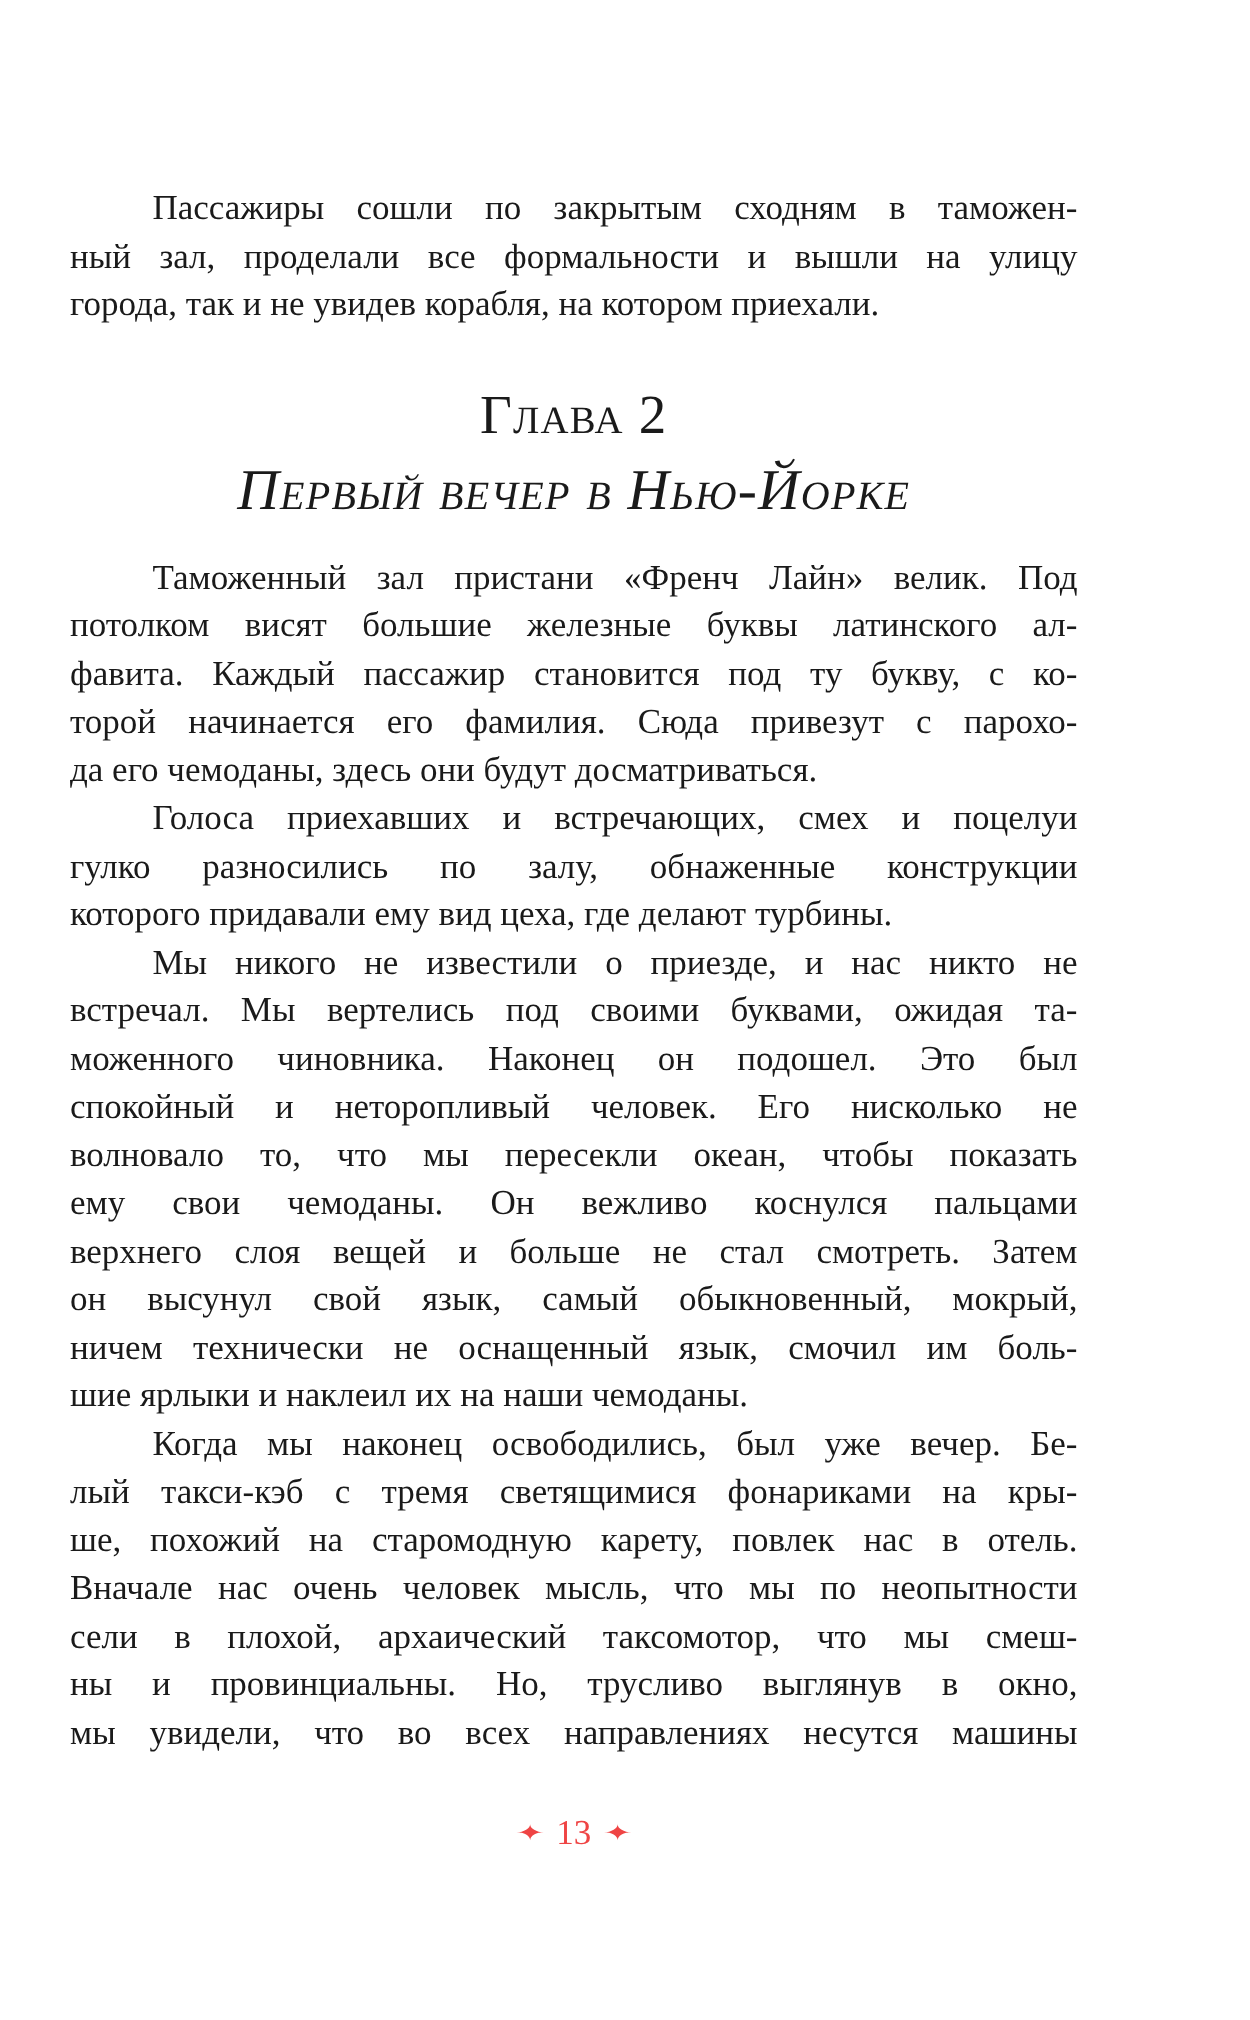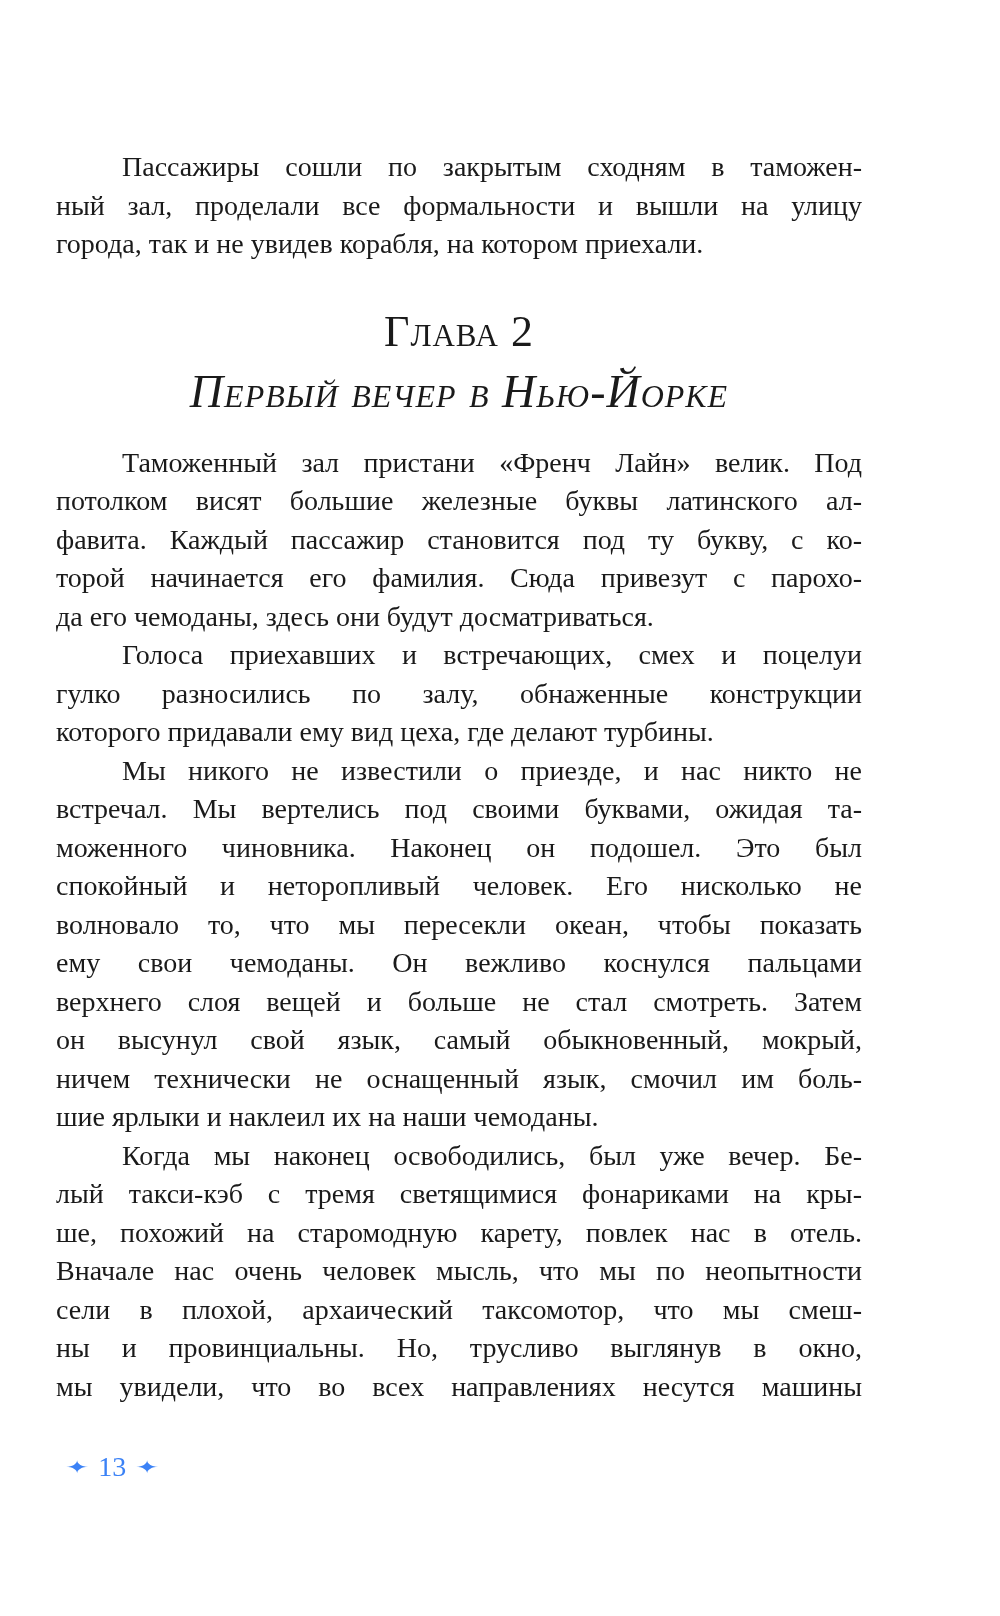--- a/index.html
+++ b/index.html
@@ -57,23 +57,24 @@
     font-style: italic;
   }
   .body-block {
     margin-top: 24px;
   }
   .footer {
     position: absolute;
     left: 56px;
     width: 806px;
     top: 1448px;
+    text-align: center;
     font-size: 28px;
     line-height: 38px;
-    color: #3b82f6;
+    color: #ef4444;
   }
   .footer .orn {
     display: inline-block;
     font-family: "DejaVu Sans", sans-serif;
     font-size: 17px;
     transform: scaleX(1.7) translateY(-3px);
     margin: 0 14px;
   }
   .footer .pnum {
     display: inline-block;

